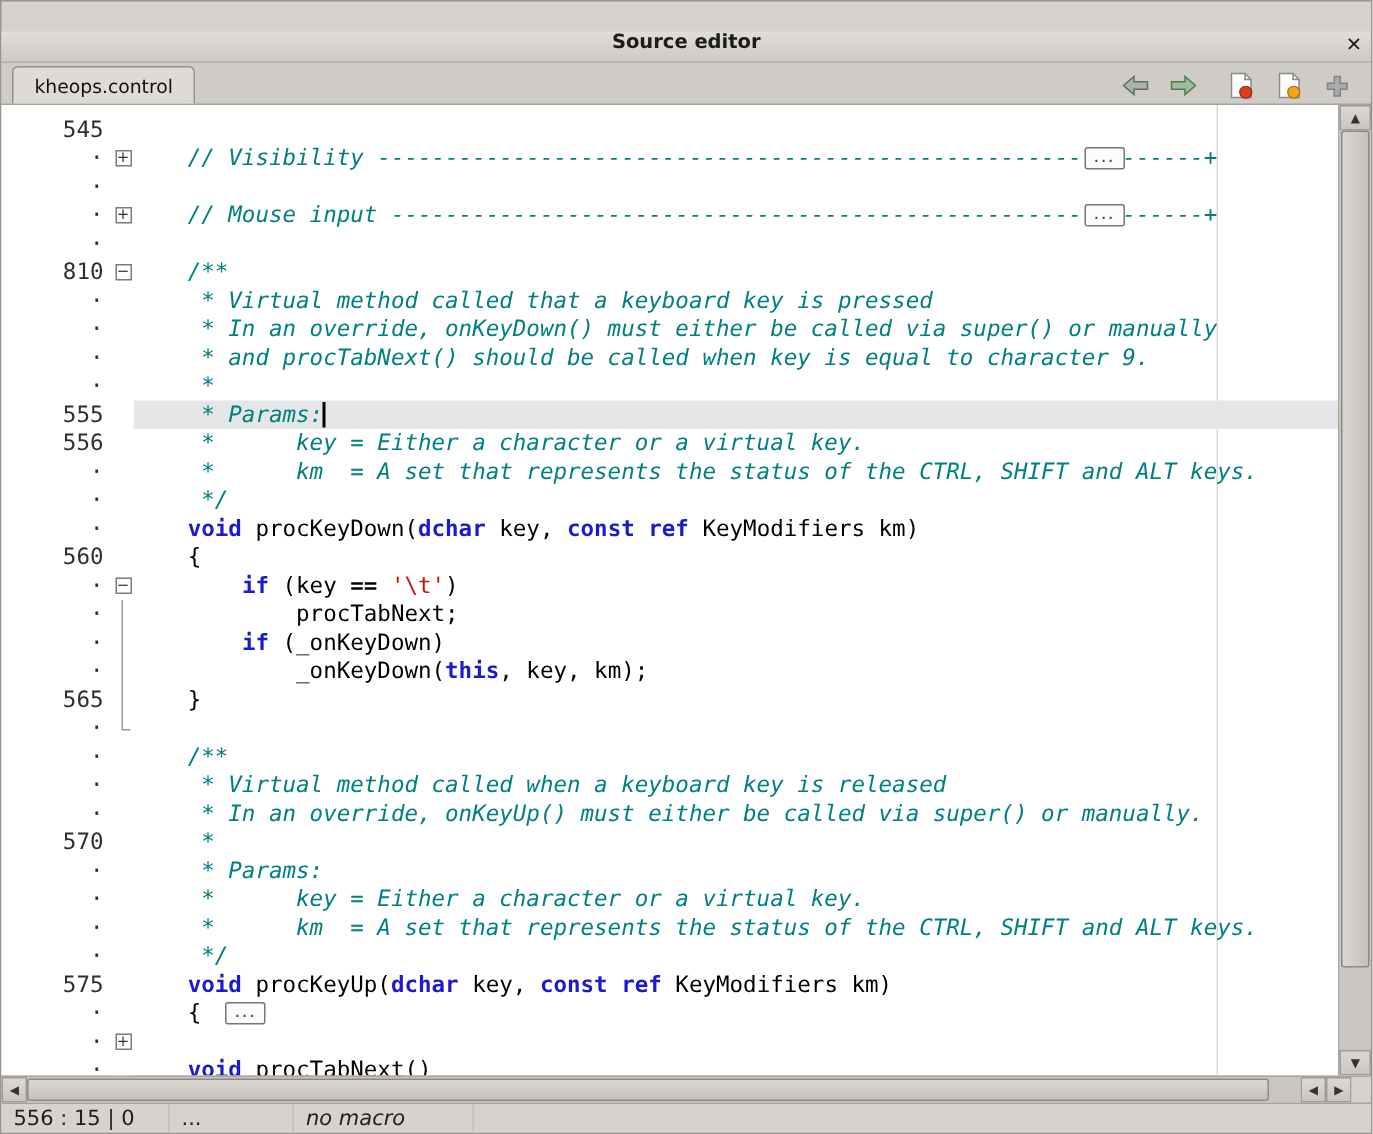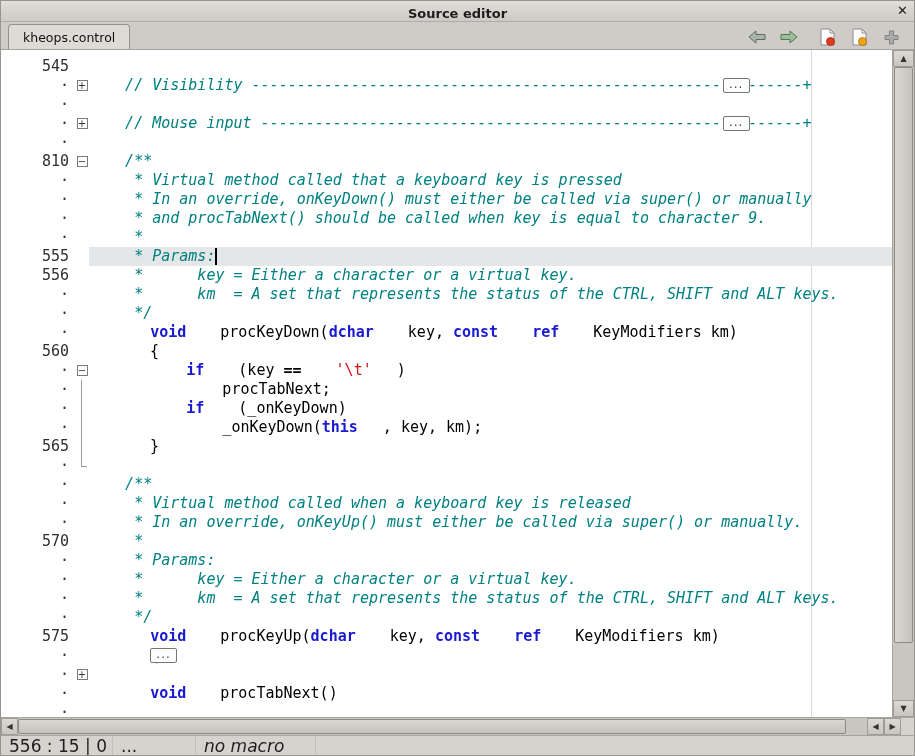--- a/index.html
+++ b/index.html
@@ -2,21 +2,21 @@
 <html style="--comment: #008080; --keyword: #1a1ad1; --string: #c81616; --currentline: #e5e6e7; --marginline: #d9d9d9;"><head>
 <meta charset="utf-8">
 <style>
   * { margin:0; padding:0; box-sizing:border-box; }
   html,body { width:915px; height:756px; overflow:hidden; }
   body { font-family:"DejaVu Sans", sans-serif; background:#d6d2ce; }
 
   .window { width:915px; height:756px; border:1px solid #98948e; display:flex; flex-direction:column; background:#d6d2ce; }
 
   
-  .titlebar { height:21px; flex:0 0 21px; background:linear-gradient(#e1ddd9,#cdc9c5); border-bottom:1px solid #b0aca8; position:relative; display:flex; align-items:flex-end; justify-content:center; }
+  .titlebar { height:21px; flex:0 0 21px; background:linear-gradient(#e1ddd9,#cdc9c5); border-bottom:1px solid #b0aca8; position:relative; display:flex; align-items:flex-start; justify-content:center;margin-top:20px; }
   .titlebar .title { font-size:13px; font-weight:bold; color:#1c1c1c; }
   .titlebar .close { position:absolute; right:6px; top:2px; font-size:13px; font-weight:bold; color:#1c1c1c; cursor:default; }
 
   
   .tabbar { height:28px; flex:0 0 28px; background:#cfcbc7; border-bottom:1px solid #a5a19c; display:flex; align-items:flex-end; position:relative; }
   .tab { margin-left:7px; height:25px; padding:0 14px; background:#dedad6; border:1px solid #95918c; border-bottom:none; border-radius:4px 4px 0 0; display:flex; align-items:center; font-size:12.5px; color:#111; }
   .toolbar { position:absolute; right:12px; top:5px; display:flex; align-items:center; gap:10px; }
   .tbicon { width:22px; height:20px; display:flex; align-items:center; justify-content:center; }
   .tbicon.gapL { margin-left:6px; }
 
@@ -32,39 +32,39 @@
 
   .codearea { flex:1 1 auto; position:relative; overflow:hidden; font-family:"DejaVu Sans Mono", monospace; font-size:15px; line-height:19px; color:#000; }
   .marginline { position:absolute; top:0; bottom:0; left:80ch; width:1px; background:var(--marginline,#dcdcdc); }
   .codelines { position:relative; padding-top:7px; }
   .crow { height:19px; white-space:pre; position:relative; }
   .crow.cur { background:var(--currentline,#e5e6e7); }
   .tok-comment { color:var(--comment,#008080); font-style:italic; }
   .tok-keyword { color:var(--keyword,#1a1ad1); font-weight:bold; }
   .tok-string { color:var(--string,#c81616); }
   .tok-operator { color:#000; font-weight:bold; }
-  .tok-plain { color:#000;padding-left:25px; }
+  .tok-plain { color:#000; }
   .caret { position:absolute; top:1px; width:2px; height:17px; background:#000; }
   .ebox { position:absolute; top:2px; width:27px; height:15px; border:1px solid #767676; border-radius:2px; background:#fcfcfc; color:#444; font-family:"DejaVu Sans", sans-serif; font-size:12px; line-height:10px; letter-spacing:1px; text-align:center; }
   .ebox.right { left:83ch; }
   .ebox.inline { left:8ch; }
 
   
   .vscroll { width:22px; flex:0 0 22px; background:#d9d5d1; border-left:1px solid #a9a5a0; display:flex; flex-direction:column; }
   .sbtn { flex:0 0 17px; height:17px; background:linear-gradient(#dcd8d4,#c9c5c1); border:1px solid #9f9b96; display:flex; align-items:center; justify-content:center; font-size:8px; color:#333; }
   .vtrack { flex:1 1 auto; position:relative; background:#c9c5c1; }
   .vthumb { position:absolute; left:1px; right:1px; top:0; height:91%; background:linear-gradient(90deg,#dad6d2,#c5c1bd); border:1px solid #8d8984; border-radius:2px; }
   .hscrollrow { height:18px; flex:0 0 18px; display:flex; background:#d9d5d1; border-top:1px solid #a9a5a0; }
   .hbtn { flex:0 0 17px; width:17px; background:linear-gradient(#dcd8d4,#c9c5c1); border:1px solid #9f9b96; display:flex; align-items:center; justify-content:center; font-size:8px; color:#333; }
   .htrack { flex:1 1 auto; position:relative; background:#c9c5c1; }
   .hthumb { position:absolute; top:1px; bottom:1px; left:0; width:97.5%; background:linear-gradient(#dad6d2,#c5c1bd); border:1px solid #8d8984; border-radius:2px; }
   .corner { flex:0 0 13px; background:#d6d2ce; }
 
   
-  .statusbar { height:20px; flex:0 0 20px; background:#d6d2ce; border-top:1px solid #a6a29e; display:flex; align-items:stretch; font-size:17px; color:#1e1e1e; }
+  .statusbar { height:20px; flex:0 0 20px; background:#d6d2ce; border-top:1px solid #a6a29e; display:flex; align-items:stretch; font-size:14px; color:#1e1e1e; }
   .sseg { display:flex; align-items:center; padding:0 8px; border-right:1px solid #c2beba; white-space:nowrap; overflow:hidden; }
   .sseg.s1 { width:112px; flex:0 0 112px; }
   .sseg.s2 { width:83px; flex:0 0 83px; }
   .sseg.s3 { width:120px; flex:0 0 120px;font-style:italic; }
   .sseg.s4 { flex:1 1 auto; border-right:none; }
 </style>
 </head>
 <body>
 
 <div class="window">

